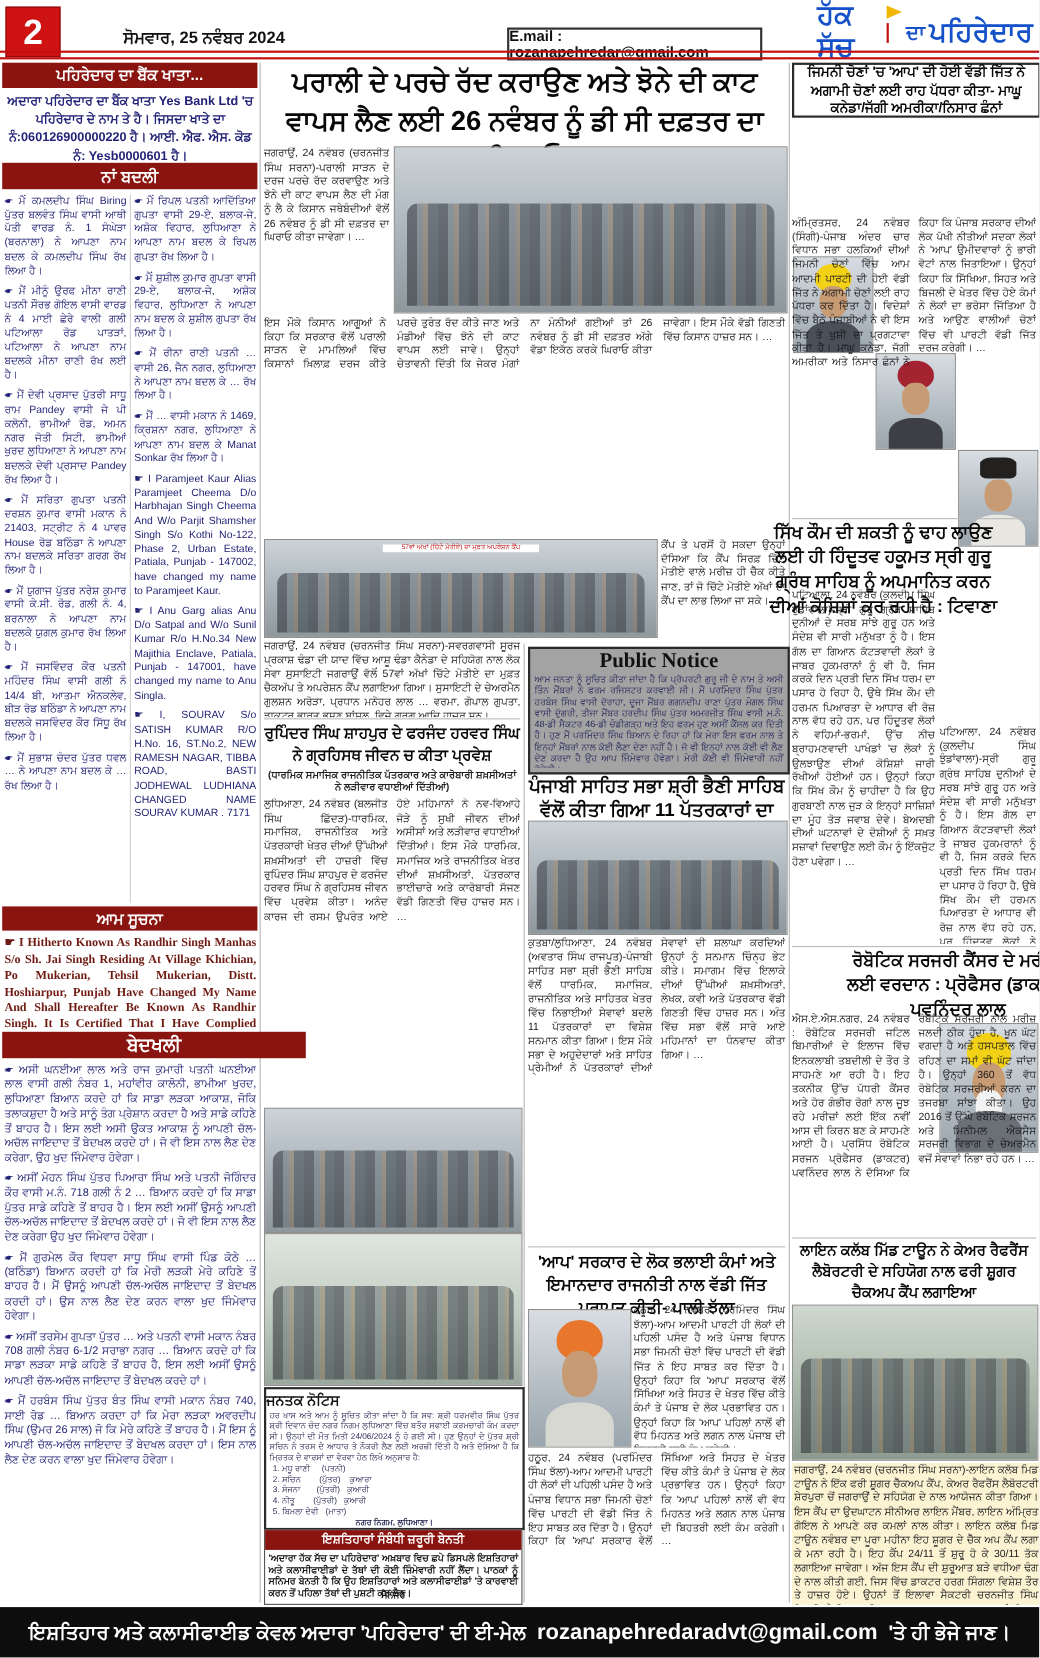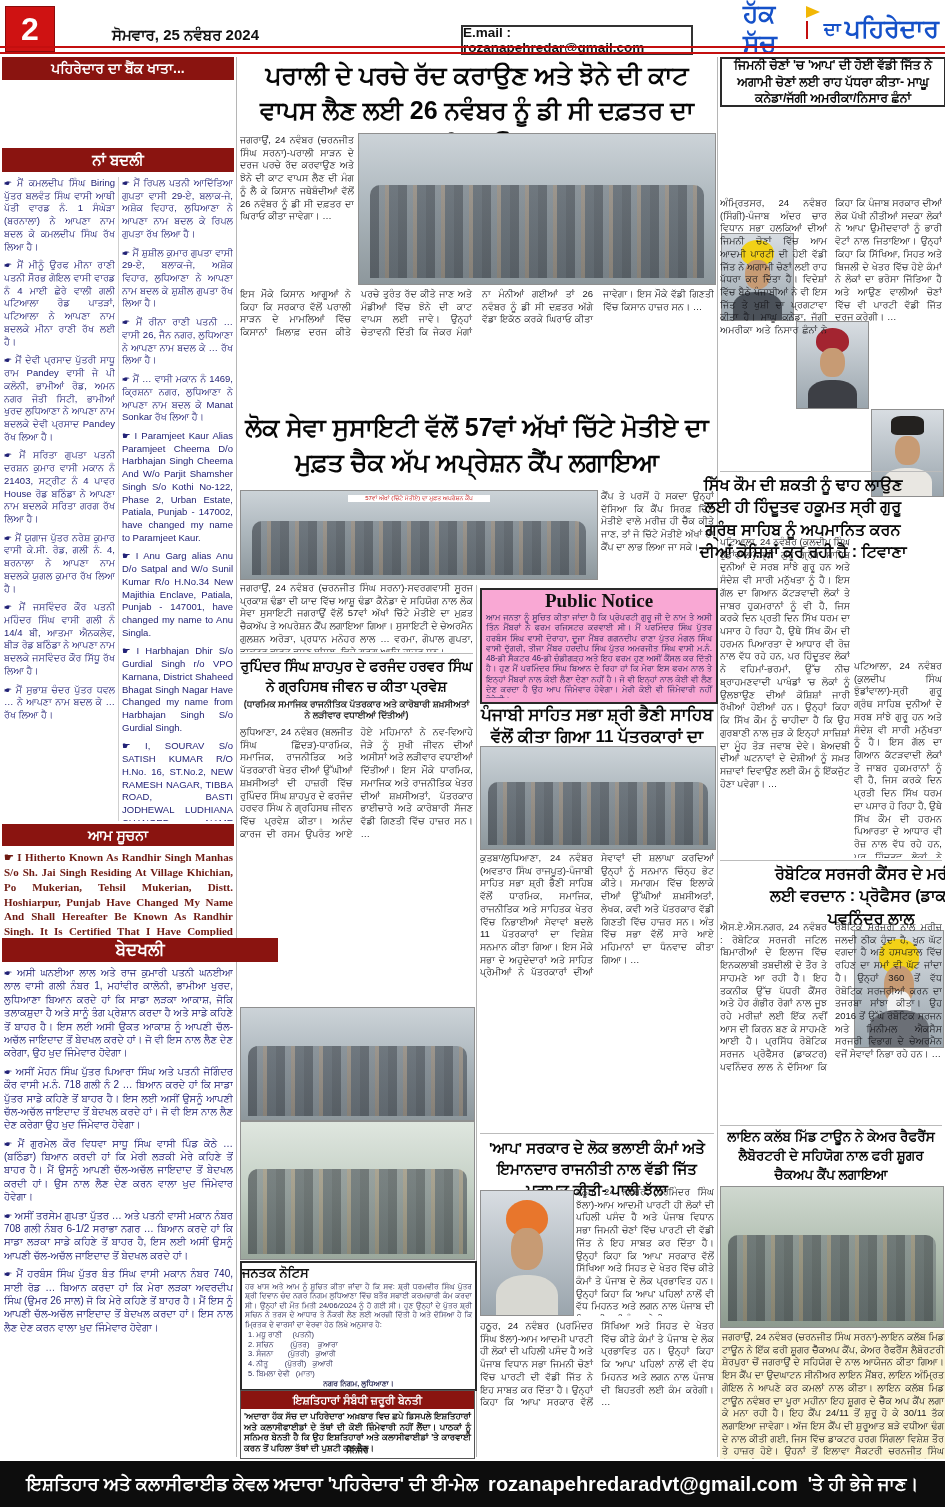--- a/index.html
+++ b/index.html
@@ -53,20 +53,21 @@
   </div>
   <div class="abs rule" style="left:0;top:46px;width:945px;"></div>
 
   <div class="abs vline" style="left:236px;top:57px;height:1400px;"></div>
   <div class="abs vline" style="left:717px;top:57px;height:1400px;"></div>
   <div class="abs vline" style="left:476px;top:585px;height:872px;"></div>
 
   <div class="abs redbar" style="left:2px;top:57px;width:232px;height:23px;">
     <span>ਪਹਿਰੇਦਾਰ ਦਾ ਬੈਂਕ ਖਾਤਾ...</span>
   </div>
+  <div class="abs navy" style="left:4px;top:84px;width:229px;height:60px;font-size:11.5px;font-weight:bold;line-height:1.45;text-align:center;">ਅਦਾਰਾ ਪਹਿਰੇਦਾਰ ਦਾ ਬੈਂਕ ਖਾਤਾ Yes Bank Ltd 'ਚ ਪਹਿਰੇਦਾਰ ਦੇ ਨਾਮ ਤੇ ਹੈ। ਜਿਸਦਾ ਖਾਤੇ ਦਾ ਨੰ:060126900000220 ਹੈ। ਆਈ. ਐਫ. ਐਸ. ਕੋਡ ਨੰ: Yesb0000601 ਹੈ।</div>
 
   <div class="abs redbar" style="left:2px;top:148px;width:232px;height:24px;font-size:15px;align-items:center;">
     <span>ਨਾਂ ਬਦਲੀ</span>
   </div>
   <div class="abs body9 navy" style="left:4px;top:177px;width:111px;height:644px;overflow:hidden;">
       <div class="nc-item">☛ ਮੈਂ ਕਮਲਦੀਪ ਸਿੰਘ Biring ਪੁੱਤਰ ਬਲਵੰਤ ਸਿੰਘ ਵਾਸੀ ਆਥੀ ਪੱਤੀ ਵਾਰਡ ਨੰ. 1 ਸੰਘੇੜਾ (ਬਰਨਾਲਾ) ਨੇ ਆਪਣਾ ਨਾਮ ਬਦਲ ਕੇ ਕਮਲਦੀਪ ਸਿੰਘ ਰੱਖ ਲਿਆ ਹੈ।</div>
       <div class="nc-item">☛ ਮੈਂ ਮੀਨੂੰ ਉਰਫ ਮੀਨਾ ਰਾਣੀ ਪਤਨੀ ਸੌਰਭ ਗੋਇਲ ਵਾਸੀ ਵਾਰਡ ਨੰ 4 ਮਾਈ ਛੇਰੇ ਵਾਲੀ ਗਲੀ ਪਟਿਆਲਾ ਰੋਡ ਪਾਤੜਾਂ, ਪਟਿਆਲਾ ਨੇ ਆਪਣਾ ਨਾਮ ਬਦਲਕੇ ਮੀਨਾ ਰਾਣੀ ਰੱਖ ਲਈ ਹੈ।</div>
       <div class="nc-item">☛ ਮੈਂ ਦੇਵੀ ਪ੍ਰਸਾਦ ਪੁੱਤਰੀ ਸਾਧੂ ਰਾਮ Pandey ਵਾਸੀ ਜੇ ਪੀ ਕਲੋਨੀ, ਭਾਮੀਆਂ ਰੋਡ, ਅਮਨ ਨਗਰ ਜੋਤੀ ਸਿਟੀ, ਭਾਮੀਆਂ ਖੁਰਦ ਲੁਧਿਆਣਾ ਨੇ ਆਪਣਾ ਨਾਮ ਬਦਲਕੇ ਦੇਵੀ ਪ੍ਰਸਾਦ Pandey ਰੱਖ ਲਿਆ ਹੈ।</div>
       <div class="nc-item">☛ ਮੈਂ ਸਰਿਤਾ ਗੁਪਤਾ ਪਤਨੀ ਦਰਸ਼ਨ ਕੁਮਾਰ ਵਾਸੀ ਮਕਾਨ ਨੰ 21403, ਸਟ੍ਰੀਟ ਨੰ 4 ਪਾਵਰ House ਰੋਡ ਬਠਿੰਡਾ ਨੇ ਆਪਣਾ ਨਾਮ ਬਦਲਕੇ ਸਰਿਤਾ ਗਰਗ ਰੱਖ ਲਿਆ ਹੈ।</div>
       <div class="nc-item">☛ ਮੈਂ ਯੁਗਾਜ ਪੁੱਤਰ ਨਰੇਸ਼ ਕੁਮਾਰ ਵਾਸੀ ਕੇ.ਸੀ. ਰੋਡ, ਗਲੀ ਨੰ. 4, ਬਰਨਾਲਾ ਨੇ ਆਪਣਾ ਨਾਮ ਬਦਲਕੇ ਯੁਗਲ ਕੁਮਾਰ ਰੱਖ ਲਿਆ ਹੈ।</div>
@@ -74,21 +75,20 @@
       <div class="nc-item">☛ ਮੈਂ ਸੁਭਾਸ਼ ਚੰਦਰ ਪੁੱਤਰ ਧਵਲ … ਨੇ ਆਪਣਾ ਨਾਮ ਬਦਲ ਕੇ … ਰੱਖ ਲਿਆ ਹੈ।</div>
     </div>
   <div class="abs vline" style="left:118px;top:177px;height:644px;background:#cfcfcf;"></div>
   <div class="abs body9 navy" style="left:122px;top:177px;width:111px;height:644px;overflow:hidden;">
       <div class="nc-item">☛ ਮੈਂ ਰਿਪਲ ਪਤਨੀ ਆਦਿੱਤਿਆ ਗੁਪਤਾ ਵਾਸੀ 29-ਏ, ਬਲਾਕ-ਜੇ, ਅਸ਼ੋਕ ਵਿਹਾਰ, ਲੁਧਿਆਣਾ ਨੇ ਆਪਣਾ ਨਾਮ ਬਦਲ ਕੇ ਰਿਪਲ ਗੁਪਤਾ ਰੱਖ ਲਿਆ ਹੈ।</div>
       <div class="nc-item">☛ ਮੈਂ ਸ਼ੁਸ਼ੀਲ ਕੁਮਾਰ ਗੁਪਤਾ ਵਾਸੀ 29-ਏ, ਬਲਾਕ-ਜੇ, ਅਸ਼ੋਕ ਵਿਹਾਰ, ਲੁਧਿਆਣਾ ਨੇ ਆਪਣਾ ਨਾਮ ਬਦਲ ਕੇ ਸ਼ੁਸ਼ੀਲ ਗੁਪਤਾ ਰੱਖ ਲਿਆ ਹੈ।</div>
       <div class="nc-item">☛ ਮੈਂ ਰੀਨਾ ਰਾਣੀ ਪਤਨੀ … ਵਾਸੀ 26, ਜੈਨ ਨਗਰ, ਲੁਧਿਆਣਾ ਨੇ ਆਪਣਾ ਨਾਮ ਬਦਲ ਕੇ … ਰੱਖ ਲਿਆ ਹੈ।</div>
       <div class="nc-item">☛ ਮੈਂ … ਵਾਸੀ ਮਕਾਨ ਨੰ 1469, ਕ੍ਰਿਸ਼ਨਾ ਨਗਰ, ਲੁਧਿਆਣਾ ਨੇ ਆਪਣਾ ਨਾਮ ਬਦਲ ਕੇ Manat Sonkar ਰੱਖ ਲਿਆ ਹੈ।</div>
       <div class="nc-item">☛ I Paramjeet Kaur Alias Paramjeet Cheema D/o Harbhajan Singh Cheema And W/o Parjit Shamsher Singh S/o Kothi No-122, Phase 2, Urban Estate, Patiala, Punjab - 147002, have changed my name to Paramjeet Kaur.</div>
       <div class="nc-item">☛ I Anu Garg alias Anu D/o Satpal and W/o Sunil Kumar R/o H.No.34 New Majithia Enclave, Patiala, Punjab - 147001, have changed my name to Anu Singla.</div>
-      <div class="nc-item">☛ I Harbhajan Dhir S/o Gurdial Singh r/o VPO Karnana, District Shaheed Bhagat Singh Nagar Have Changed my name from Harbhajan Singh S/o Gurdial Singh.</div>
       <div class="nc-item">☛ I, SOURAV S/o SATISH KUMAR R/O H.No. 16, ST.No.2, NEW RAMESH NAGAR, TIBBA ROAD, BASTI JODHEWAL LUDHIANA CHANGED NAME SOURAV KUMAR . 7171</div>
     </div>
 
   <div class="abs redbar" style="left:2px;top:824px;width:232px;height:22px;">
     <span>ਆਮ ਸੂਚਨਾ</span>
   </div>
   <div class="abs serif maroon" style="left:4px;top:850px;width:229px;height:86px;font-size:11px;font-weight:bold;line-height:1.35;text-align:justify;overflow:hidden;">☛ I Hitherto Known As Randhir Singh Manhas S/o Sh. Jai Singh Residing At Village Khichian, Po Mukerian, Tehsil Mukerian, Distt. Hoshiarpur, Punjab Have Changed My Name And Shall Hereafter Be Known As Randhir Singh. It Is Certified That I Have Complied With Other Legal Requirements In The Connection.</div>
 
   <div class="abs redbar" style="left:2px;top:938px;width:276px;height:24px;font-size:17px;">
     <span>ਬੇਦਖਲੀ</span>
@@ -99,21 +99,20 @@
       <div class="notice-para">☛ ਮੈਂ ਗੁਰਮੇਲ ਕੌਰ ਵਿਧਵਾ ਸਾਧੂ ਸਿੰਘ ਵਾਸੀ ਪਿੰਡ ਕੋਠੇ … (ਬਠਿੰਡਾ) ਬਿਆਨ ਕਰਦੀ ਹਾਂ ਕਿ ਮੇਰੀ ਲੜਕੀ ਮੇਰੇ ਕਹਿਣੇ ਤੋਂ ਬਾਹਰ ਹੈ। ਮੈਂ ਉਸਨੂੰ ਆਪਣੀ ਚੱਲ-ਅਚੱਲ ਜਾਇਦਾਦ ਤੋਂ ਬੇਦਖਲ ਕਰਦੀ ਹਾਂ। ਉਸ ਨਾਲ ਲੈਣ ਦੇਣ ਕਰਨ ਵਾਲਾ ਖੁਦ ਜਿੰਮੇਵਾਰ ਹੋਵੇਗਾ।</div>
       <div class="notice-para">☛ ਅਸੀਂ ਤਰਸੇਮ ਗੁਪਤਾ ਪੁੱਤਰ … ਅਤੇ ਪਤਨੀ ਵਾਸੀ ਮਕਾਨ ਨੰਬਰ 708 ਗਲੀ ਨੰਬਰ 6-1/2 ਸਰਾਭਾ ਨਗਰ … ਬਿਆਨ ਕਰਦੇ ਹਾਂ ਕਿ ਸਾਡਾ ਲੜਕਾ ਸਾਡੇ ਕਹਿਣੇ ਤੋਂ ਬਾਹਰ ਹੈ, ਇਸ ਲਈ ਅਸੀਂ ਉਸਨੂੰ ਆਪਣੀ ਚੱਲ-ਅਚੱਲ ਜਾਇਦਾਦ ਤੋਂ ਬੇਦਖਲ ਕਰਦੇ ਹਾਂ।</div>
       <div class="notice-para">☛ ਮੈਂ ਹਰਬੰਸ ਸਿੰਘ ਪੁੱਤਰ ਬੰਤ ਸਿੰਘ ਵਾਸੀ ਮਕਾਨ ਨੰਬਰ 740, ਸਾਈ ਰੋਡ … ਬਿਆਨ ਕਰਦਾ ਹਾਂ ਕਿ ਮੇਰਾ ਲੜਕਾ ਅਵਰਦੀਪ ਸਿੰਘ (ਉਮਰ 26 ਸਾਲ) ਜੋ ਕਿ ਮੇਰੇ ਕਹਿਣੇ ਤੋਂ ਬਾਹਰ ਹੈ। ਮੈਂ ਇਸ ਨੂੰ ਆਪਣੀ ਚੱਲ-ਅਚੱਲ ਜਾਇਦਾਦ ਤੋਂ ਬੇਦਖਲ ਕਰਦਾ ਹਾਂ। ਇਸ ਨਾਲ ਲੈਣ ਦੇਣ ਕਰਨ ਵਾਲਾ ਖੁਦ ਜਿੰਮੇਵਾਰ ਹੋਵੇਗਾ।</div>
     </div>
 
   <div class="abs hl" style="left:240px;top:58px;width:474px;height:72px;font-size:25px;">ਪਰਾਲੀ ਦੇ ਪਰਚੇ ਰੱਦ ਕਰਾਉਣ ਅਤੇ ਝੋਨੇ ਦੀ ਕਾਟ ਵਾਪਸ ਲੈਣ ਲਈ 26 ਨਵੰਬਰ ਨੂੰ ਡੀ ਸੀ ਦਫ਼ਤਰ ਦਾ ਘਿਰਾਓ</div>
   <div class="abs body9" style="left:240px;top:134px;width:114px;height:148px;overflow:hidden;">ਜਗਰਾਉਂ, 24 ਨਵੰਬਰ (ਚਰਨਜੀਤ ਸਿੰਘ ਸਰਨਾ)-ਪਰਾਲੀ ਸਾੜਨ ਦੇ ਦਰਜ ਪਰਚੇ ਰੱਦ ਕਰਵਾਉਣ ਅਤੇ ਝੋਨੇ ਦੀ ਕਾਟ ਵਾਪਸ ਲੈਣ ਦੀ ਮੰਗ ਨੂੰ ਲੈ ਕੇ ਕਿਸਾਨ ਜਥੇਬੰਦੀਆਂ ਵੱਲੋਂ 26 ਨਵੰਬਰ ਨੂੰ ਡੀ ਸੀ ਦਫ਼ਤਰ ਦਾ ਘਿਰਾਓ ਕੀਤਾ ਜਾਵੇਗਾ। …</div>
   <div class="abs photo" style="left:358px;top:133px;width:356px;height:150px;"></div>
   <div class="abs body9" style="left:240px;top:288px;width:474px;height:118px;column-count:4;column-gap:10px;overflow:hidden;">ਇਸ ਮੌਕੇ ਕਿਸਾਨ ਆਗੂਆਂ ਨੇ ਕਿਹਾ ਕਿ ਸਰਕਾਰ ਵੱਲੋਂ ਪਰਾਲੀ ਸਾੜਨ ਦੇ ਮਾਮਲਿਆਂ ਵਿੱਚ ਕਿਸਾਨਾਂ ਖ਼ਿਲਾਫ਼ ਦਰਜ ਕੀਤੇ ਪਰਚੇ ਤੁਰੰਤ ਰੱਦ ਕੀਤੇ ਜਾਣ ਅਤੇ ਮੰਡੀਆਂ ਵਿੱਚ ਝੋਨੇ ਦੀ ਕਾਟ ਵਾਪਸ ਲਈ ਜਾਵੇ। ਉਨ੍ਹਾਂ ਚੇਤਾਵਨੀ ਦਿੱਤੀ ਕਿ ਜੇਕਰ ਮੰਗਾਂ ਨਾ ਮੰਨੀਆਂ ਗਈਆਂ ਤਾਂ 26 ਨਵੰਬਰ ਨੂੰ ਡੀ ਸੀ ਦਫ਼ਤਰ ਅੱਗੇ ਵੱਡਾ ਇਕੱਠ ਕਰਕੇ ਘਿਰਾਓ ਕੀਤਾ ਜਾਵੇਗਾ। ਇਸ ਮੌਕੇ ਵੱਡੀ ਗਿਣਤੀ ਵਿੱਚ ਕਿਸਾਨ ਹਾਜ਼ਰ ਸਨ। …</div>
 
-  <div class="abs hl" style="left:240px;top:410px;width:474px;height:74px;font-size:25px;">ਲੋਕ ਸੇਵਾ ਸੁਸਾਇਟੀ ਵੱਲੋਂ 57ਵਾਂ ਅੱਖਾਂ ਚਿੱਟੇ ਮੋਤੀਏ ਦਾ ਮੁਫ਼ਤ ਚੈਕ ਅੱਪ ਅਪ੍ਰੇਸ਼ਨ ਕੈਂਪ ਲਗਾਇਆ</div>
   <div class="abs photo" style="left:240px;top:490px;width:356px;height:88px;">
     <span style="position:absolute;top:4px;left:30%;width:40%;background:#fff;color:#c01010;font-size:6px;text-align:center;z-index:2;line-height:1.2;">57ਵਾਂ ਅੱਖਾਂ (ਚਿੱਟੇ ਮੋਤੀਏ) ਦਾ ਮੁਫ਼ਤ ਅਪਰੇਸ਼ਨ ਕੈਂਪ</span>
   </div>
   <div class="abs body9" style="left:601px;top:490px;width:113px;height:88px;overflow:hidden;">ਕੈਂਪ ਤੇ ਪਰਸੋਂ ਹੋ ਸਕਦਾ ਉਨ੍ਹਾਂ ਦੱਸਿਆ ਕਿ ਕੈਂਪ ਸਿਰਫ਼ ਚਿੱਟੇ ਮੋਤੀਏ ਵਾਲੇ ਮਰੀਜ਼ ਹੀ ਚੈੱਕ ਕੀਤੇ ਜਾਣ, ਤਾਂ ਜੋ ਚਿੱਟੇ ਮੋਤੀਏ ਅੱਖਾਂ ਦਾ ਕੈਂਪ ਦਾ ਲਾਭ ਲਿਆ ਜਾ ਸਕੇ। …</div>
   <div class="abs body9" style="left:240px;top:582px;width:233px;height:70px;overflow:hidden;">ਜਗਰਾਉਂ, 24 ਨਵੰਬਰ (ਚਰਨਜੀਤ ਸਿੰਘ ਸਰਨਾ)-ਸਵਰਗਵਾਸੀ ਸੂਰਜ ਪ੍ਰਕਾਸ਼ ਢੰਡਾ ਦੀ ਯਾਦ ਵਿੱਚ ਆਸ਼ੂ ਢੰਡਾ ਕੈਨੇਡਾ ਦੇ ਸਹਿਯੋਗ ਨਾਲ ਲੋਕ ਸੇਵਾ ਸੁਸਾਇਟੀ ਜਗਰਾਉਂ ਵੱਲੋਂ 57ਵਾਂ ਅੱਖਾਂ ਚਿੱਟੇ ਮੋਤੀਏ ਦਾ ਮੁਫ਼ਤ ਚੈਕਅੱਪ ਤੇ ਅਪਰੇਸ਼ਨ ਕੈਂਪ ਲਗਾਇਆ ਗਿਆ। ਸੁਸਾਇਟੀ ਦੇ ਚੇਅਰਮੈਨ ਗੁਲਸ਼ਨ ਅਰੋੜਾ, ਪ੍ਰਧਾਨ ਮਨੋਹਰ ਲਾਲ … ਵਰਮਾ, ਗੋਪਾਲ ਗੁਪਤਾ, ਡਾਕਟਰ ਭਾਰਤ ਭੂਸ਼ਣ ਬਾਂਸਲ, ਵਿਜੇ ਗਰਗ ਆਦਿ ਹਾਜ਼ਰ ਸਨ।</div>
 
   <div class="abs hline" style="left:240px;top:653px;width:233px;"></div>
   <div class="abs hl" style="left:240px;top:657px;width:233px;height:40px;font-size:14px;">ਰੁਪਿੰਦਰ ਸਿੰਘ ਸ਼ਾਹਪੁਰ ਦੇ ਫਰਜੰਦ ਹਰਵਰ ਸਿੰਘ ਨੇ ਗ੍ਰਹਿਸਥ ਜੀਵਨ ਚ ਕੀਤਾ ਪ੍ਰਵੇਸ਼</div>
   <div class="abs" style="left:240px;top:699px;width:233px;height:24px;font-size:9px;font-weight:bold;text-align:center;color:#222;">(ਧਾਰਮਿਕ ਸਮਾਜਿਕ ਰਾਜਨੀਤਿਕ ਪੱਤਰਕਾਰ ਅਤੇ ਕਾਰੋਬਾਰੀ ਸ਼ਖ਼ਸੀਅਤਾਂ ਨੇ ਲੜੀਵਾਰ ਵਧਾਈਆਂ ਦਿੱਤੀਆਂ)</div>
   <div class="abs body9" style="left:240px;top:726px;width:233px;height:278px;column-count:2;column-gap:8px;overflow:hidden;">ਲੁਧਿਆਣਾ, 24 ਨਵੰਬਰ (ਬਲਜੀਤ ਸਿੰਘ ਛਿੱਦੜ)-ਧਾਰਮਿਕ, ਸਮਾਜਿਕ, ਰਾਜਨੀਤਿਕ ਅਤੇ ਪੱਤਰਕਾਰੀ ਖੇਤਰ ਦੀਆਂ ਉੱਘੀਆਂ ਸ਼ਖ਼ਸੀਅਤਾਂ ਦੀ ਹਾਜ਼ਰੀ ਵਿੱਚ ਰੁਪਿੰਦਰ ਸਿੰਘ ਸ਼ਾਹਪੁਰ ਦੇ ਫਰਜੰਦ ਹਰਵਰ ਸਿੰਘ ਨੇ ਗ੍ਰਹਿਸਥ ਜੀਵਨ ਵਿੱਚ ਪ੍ਰਵੇਸ਼ ਕੀਤਾ। ਅਨੰਦ ਕਾਰਜ ਦੀ ਰਸਮ ਉਪਰੰਤ ਆਏ ਹੋਏ ਮਹਿਮਾਨਾਂ ਨੇ ਨਵ-ਵਿਆਹੇ ਜੋੜੇ ਨੂੰ ਸੁਖੀ ਜੀਵਨ ਦੀਆਂ ਅਸੀਸਾਂ ਅਤੇ ਲੜੀਵਾਰ ਵਧਾਈਆਂ ਦਿੱਤੀਆਂ। ਇਸ ਮੌਕੇ ਧਾਰਮਿਕ, ਸਮਾਜਿਕ ਅਤੇ ਰਾਜਨੀਤਿਕ ਖੇਤਰ ਦੀਆਂ ਸ਼ਖ਼ਸੀਅਤਾਂ, ਪੱਤਰਕਾਰ ਭਾਈਚਾਰੇ ਅਤੇ ਕਾਰੋਬਾਰੀ ਸੱਜਣ ਵੱਡੀ ਗਿਣਤੀ ਵਿੱਚ ਹਾਜ਼ਰ ਸਨ। …</div>
@@ -128,21 +127,21 @@
   </div>
 
   <div class="abs" style="left:240px;top:1390px;width:233px;height:67px;border:1px solid #555;">
     <div class="redbar" style="height:18px;font-size:11px;">
       <span>ਇਸ਼ਤਿਹਾਰਾਂ ਸੰਬੰਧੀ ਜ਼ਰੂਰੀ ਬੇਨਤੀ</span>
     </div>
     <div style="font-size:8.6px;font-weight:bold;color:#111;line-height:1.25;text-align:justify;padding:2px 3px;">'ਅਦਾਰਾ ਹੱਕ ਸੱਚ ਦਾ ਪਹਿਰੇਦਾਰ' ਅਖ਼ਬਾਰ ਵਿਚ ਛਪੇ ਡਿਸਪਲੇ ਇਸ਼ਤਿਹਾਰਾਂ ਅਤੇ ਕਲਾਸੀਫਾਈਡਾਂ ਦੇ ਤੱਥਾਂ ਦੀ ਕੋਈ ਜ਼ਿੰਮੇਵਾਰੀ ਨਹੀਂ ਲੈਂਦਾ। ਪਾਠਕਾਂ ਨੂੰ ਸਨਿਮਰ ਬੇਨਤੀ ਹੈ ਕਿ ਉਹ ਇਸ਼ਤਿਹਾਰਾਂ ਅਤੇ ਕਲਾਸੀਫਾਈਡਾਂ 'ਤੇ ਕਾਰਵਾਈ ਕਰਨ ਤੋਂ ਪਹਿਲਾ ਤੱਥਾਂ ਦੀ ਪੁਸ਼ਟੀ ਕਰ ਲੈਣ।</div>
     <div style="font-size:8.6px;font-weight:bold;color:#111;text-align:center;padding:0 4px;margin-top:-11px;">ਮੈਨੇਜਰ</div>
   </div>
 
-  <div class="abs boxed" style="left:480px;top:588px;width:234px;height:112px;background:#f9a8d4;">
+  <div class="abs boxed" style="left:480px;top:588px;width:234px;height:112px;background:#a3a3a3;">
     <div class="serif" style="font-size:19px;font-weight:bold;text-align:center;color:#111;">Public Notice</div>
     <div style="font-size:8.2px;line-height:1.25;text-align:justify;color:#26265a;padding:1px 4px;overflow:hidden;height:84px;">ਆਮ ਜਨਤਾ ਨੂੰ ਸੂਚਿਤ ਕੀਤਾ ਜਾਂਦਾ ਹੈ ਕਿ ਪ੍ਰੋਪਰਟੀ ਗੁਰੂ ਜੀ ਦੇ ਨਾਮ ਤੇ ਅਸੀ ਤਿੰਨ ਮੈਂਬਰਾਂ ਨੇ ਫਰਮ ਰਜਿਸਟਰ ਕਰਵਾਈ ਸੀ। ਮੈਂ ਪਰਮਿੰਦਰ ਸਿੰਘ ਪੁੱਤਰ ਹਰਬੰਸ ਸਿੰਘ ਵਾਸੀ ਦੋਰਾਹਾ, ਦੂਜਾ ਮੈਂਬਰ ਗਗਨਦੀਪ ਰਾਣਾ ਪੁੱਤਰ ਮੰਗਲ ਸਿੰਘ ਵਾਸੀ ਦੁੱਗਰੀ, ਤੀਜਾ ਮੈਂਬਰ ਹਰਦੀਪ ਸਿੰਘ ਪੁੱਤਰ ਅਮਰਜੀਤ ਸਿੰਘ ਵਾਸੀ ਮ.ਨੰ. 48-ਡੀ ਸੈਕਟਰ 46-ਡੀ ਚੰਡੀਗੜ੍ਹ ਅਤੇ ਇਹ ਫਰਮ ਹੁਣ ਅਸੀਂ ਕੈਂਸਲ ਕਰ ਦਿੱਤੀ ਹੈ। ਹੁਣ ਮੈਂ ਪਰਮਿੰਦਰ ਸਿੰਘ ਬਿਆਨ ਦੇ ਰਿਹਾ ਹਾਂ ਕਿ ਮੇਰਾ ਇਸ ਫਰਮ ਨਾਲ ਤੇ ਇਨ੍ਹਾਂ ਮੈਂਬਰਾਂ ਨਾਲ ਕੋਈ ਲੈਣਾ ਦੇਣਾ ਨਹੀਂ ਹੈ। ਜੋ ਵੀ ਇਨ੍ਹਾਂ ਨਾਲ ਕੋਈ ਵੀ ਲੈਣ ਦੇਣ ਕਰਦਾ ਹੈ ਉਹ ਆਪ ਜਿੰਮੇਵਾਰ ਹੋਵੇਗਾ। ਮੇਰੀ ਕੋਈ ਵੀ ਜਿੰਮੇਵਾਰੀ ਨਹੀਂ ਹੋਵੇਗੀ।</div>
   </div>
 
   <div class="abs hl" style="left:480px;top:704px;width:234px;height:40px;font-size:17px;line-height:1.3;">ਪੰਜਾਬੀ ਸਾਹਿਤ ਸਭਾ ਸ਼੍ਰੀ ਭੈਣੀ ਸਾਹਿਬ ਵੱਲੋਂ ਕੀਤਾ ਗਿਆ 11 ਪੱਤਰਕਾਰਾਂ ਦਾ ਸਨਮਾਨ</div>
   <div class="abs photo" style="left:480px;top:746px;width:234px;height:102px;"></div>
   <div class="abs body9" style="left:480px;top:852px;width:234px;height:280px;column-count:2;column-gap:8px;overflow:hidden;">ਕੁਤਬਾ/ਲੁਧਿਆਣਾ, 24 ਨਵੰਬਰ (ਅਵਤਾਰ ਸਿੰਘ ਰਾਜਪੂਤ)-ਪੰਜਾਬੀ ਸਾਹਿਤ ਸਭਾ ਸ਼੍ਰੀ ਭੈਣੀ ਸਾਹਿਬ ਵੱਲੋਂ ਧਾਰਮਿਕ, ਸਮਾਜਿਕ, ਰਾਜਨੀਤਿਕ ਅਤੇ ਸਾਹਿਤਕ ਖੇਤਰ ਵਿੱਚ ਨਿਭਾਈਆਂ ਸੇਵਾਵਾਂ ਬਦਲੇ 11 ਪੱਤਰਕਾਰਾਂ ਦਾ ਵਿਸ਼ੇਸ਼ ਸਨਮਾਨ ਕੀਤਾ ਗਿਆ। ਇਸ ਮੌਕੇ ਸਭਾ ਦੇ ਅਹੁਦੇਦਾਰਾਂ ਅਤੇ ਸਾਹਿਤ ਪ੍ਰੇਮੀਆਂ ਨੇ ਪੱਤਰਕਾਰਾਂ ਦੀਆਂ ਸੇਵਾਵਾਂ ਦੀ ਸ਼ਲਾਘਾ ਕਰਦਿਆਂ ਉਨ੍ਹਾਂ ਨੂੰ ਸਨਮਾਨ ਚਿੰਨ੍ਹ ਭੇਟ ਕੀਤੇ। ਸਮਾਗਮ ਵਿੱਚ ਇਲਾਕੇ ਦੀਆਂ ਉੱਘੀਆਂ ਸ਼ਖ਼ਸੀਅਤਾਂ, ਲੇਖਕ, ਕਵੀ ਅਤੇ ਪੱਤਰਕਾਰ ਵੱਡੀ ਗਿਣਤੀ ਵਿੱਚ ਹਾਜ਼ਰ ਸਨ। ਅੰਤ ਵਿੱਚ ਸਭਾ ਵੱਲੋਂ ਸਾਰੇ ਆਏ ਮਹਿਮਾਨਾਂ ਦਾ ਧੰਨਵਾਦ ਕੀਤਾ ਗਿਆ। …</div>
 
   <div class="abs hline" style="left:480px;top:1133px;width:234px;"></div>
   <div class="abs hl" style="left:480px;top:1137px;width:234px;height:44px;font-size:15px;">'ਆਪ' ਸਰਕਾਰ ਦੇ ਲੋਕ ਭਲਾਈ ਕੰਮਾਂ ਅਤੇ ਇਮਾਨਦਾਰ ਰਾਜਨੀਤੀ ਨਾਲ ਵੱਡੀ ਜਿੱਤ ਪ੍ਰਾਪਤ ਕੀਤੀ- ਪਾਲੀ ਝੱਲਾ</div>

